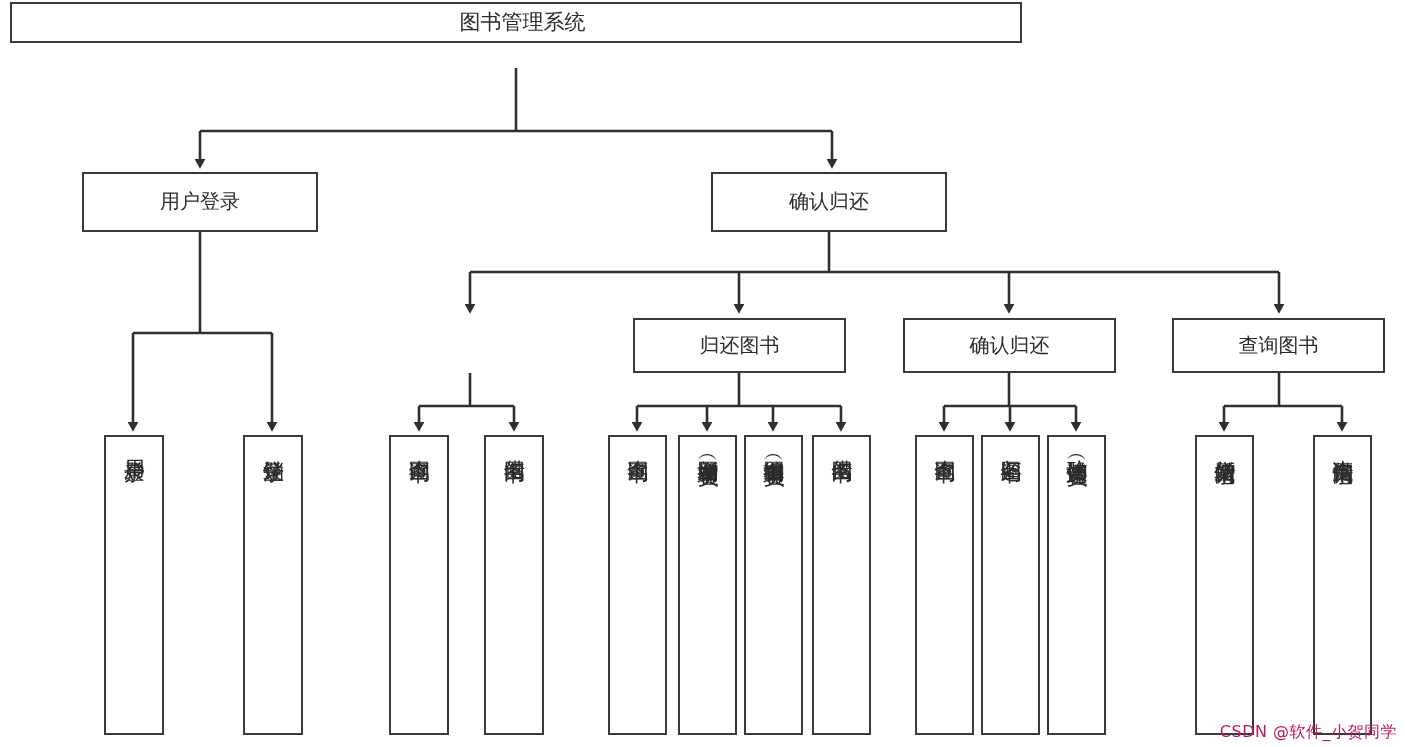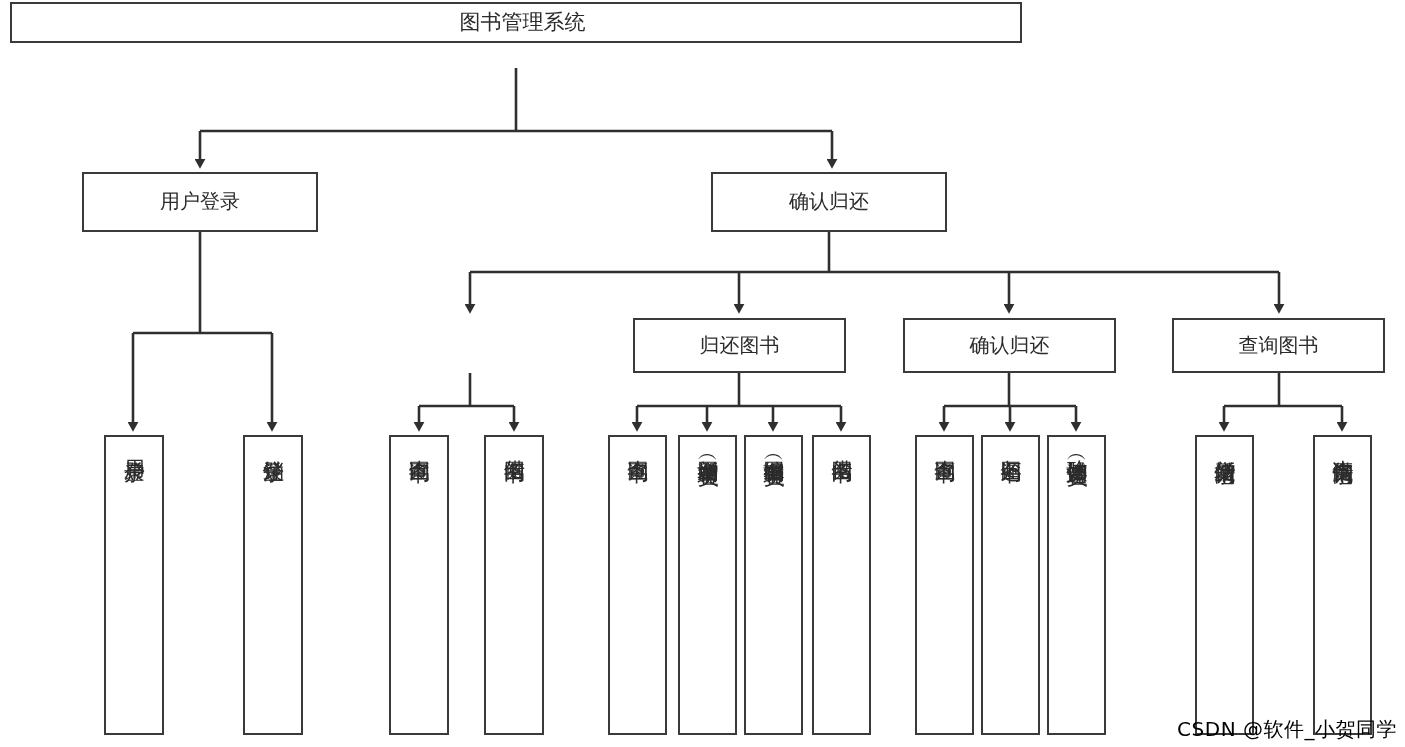--- a/index.html
+++ b/index.html
@@ -44,22 +44,22 @@
     text-orientation:upright;
     font-size:21px;
     line-height:1.0;
     letter-spacing:1px;
     white-space:nowrap;
   }
   .watermark{
     position:absolute;
     right:8px;
     bottom:4px;
-    font-size:20px;
-    color:#000000;
+    font-size:16px;
+    color:#be185d;
     letter-spacing:.5px;
     white-space:nowrap;
     user-select:none;
   }
 </style>
 </head>
 <body>
 
 <div id="canvas">
 

